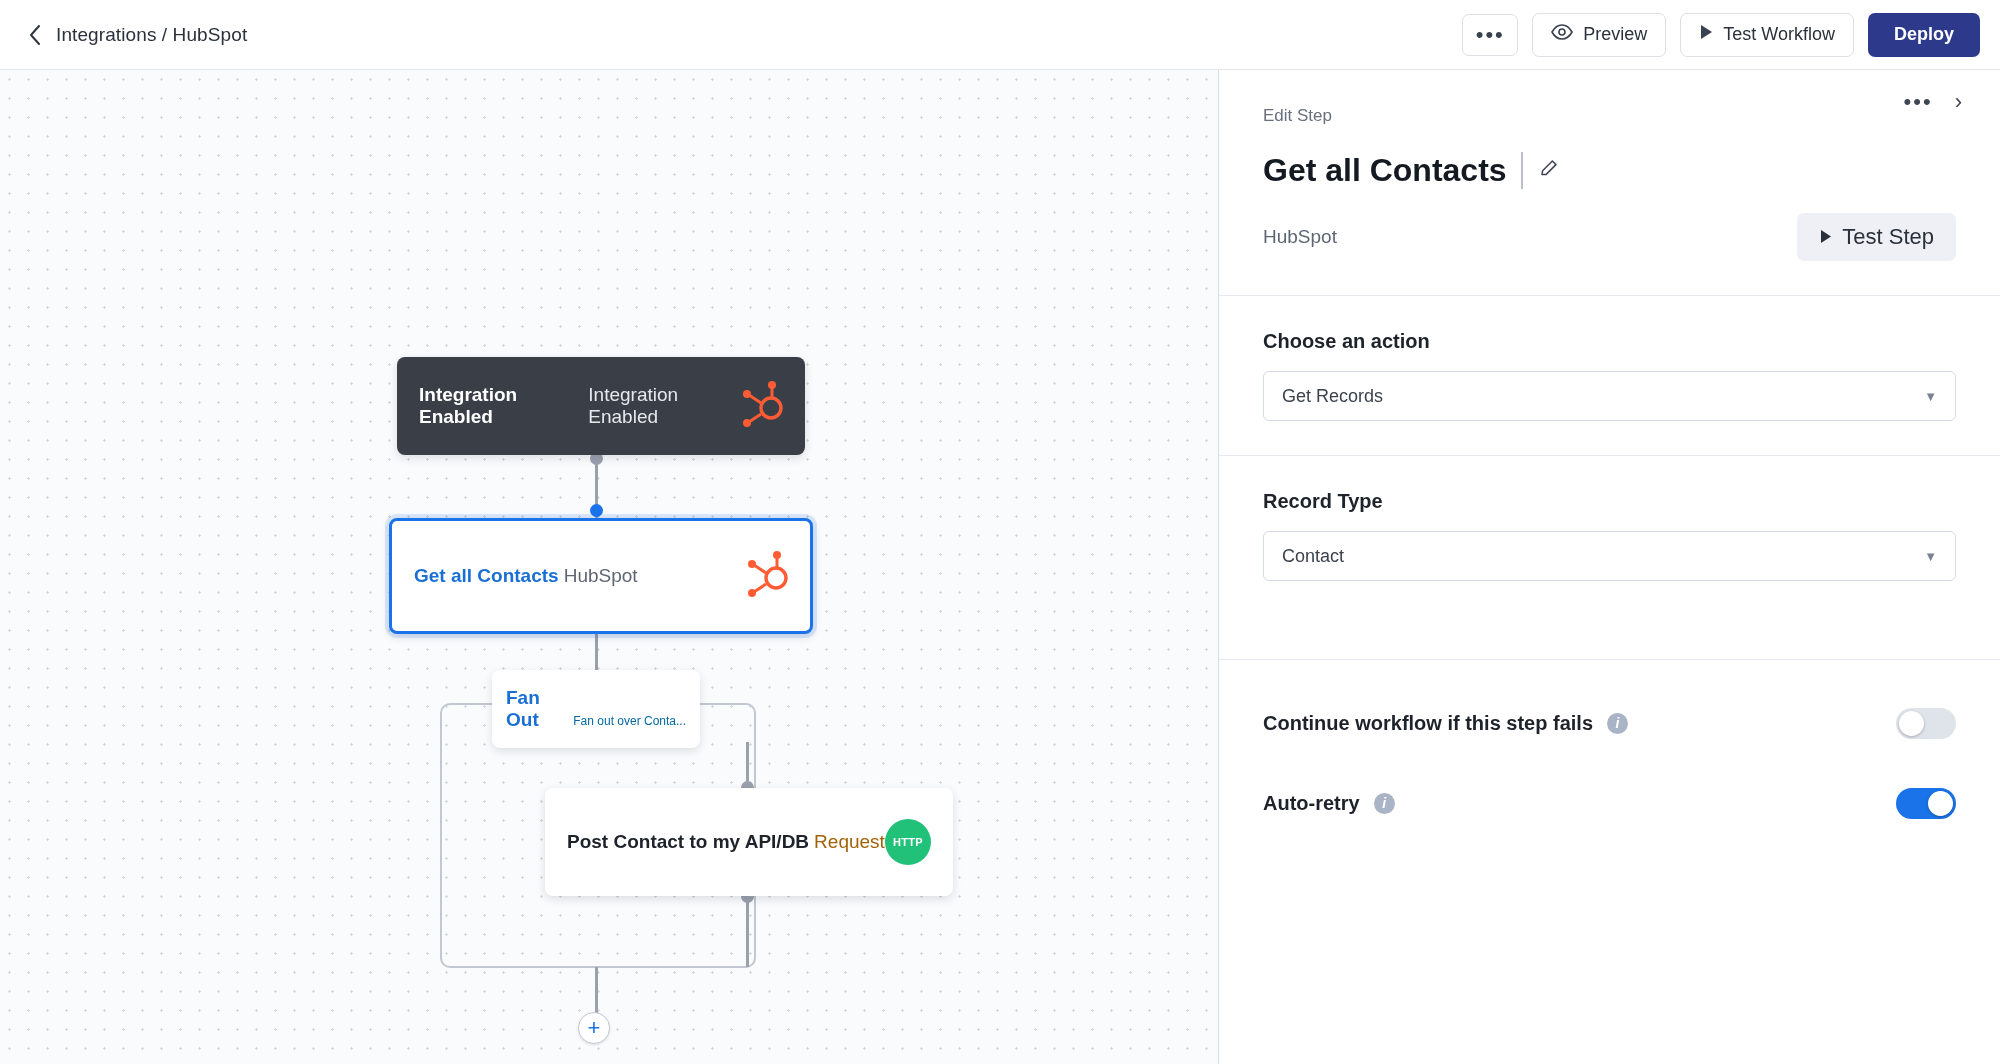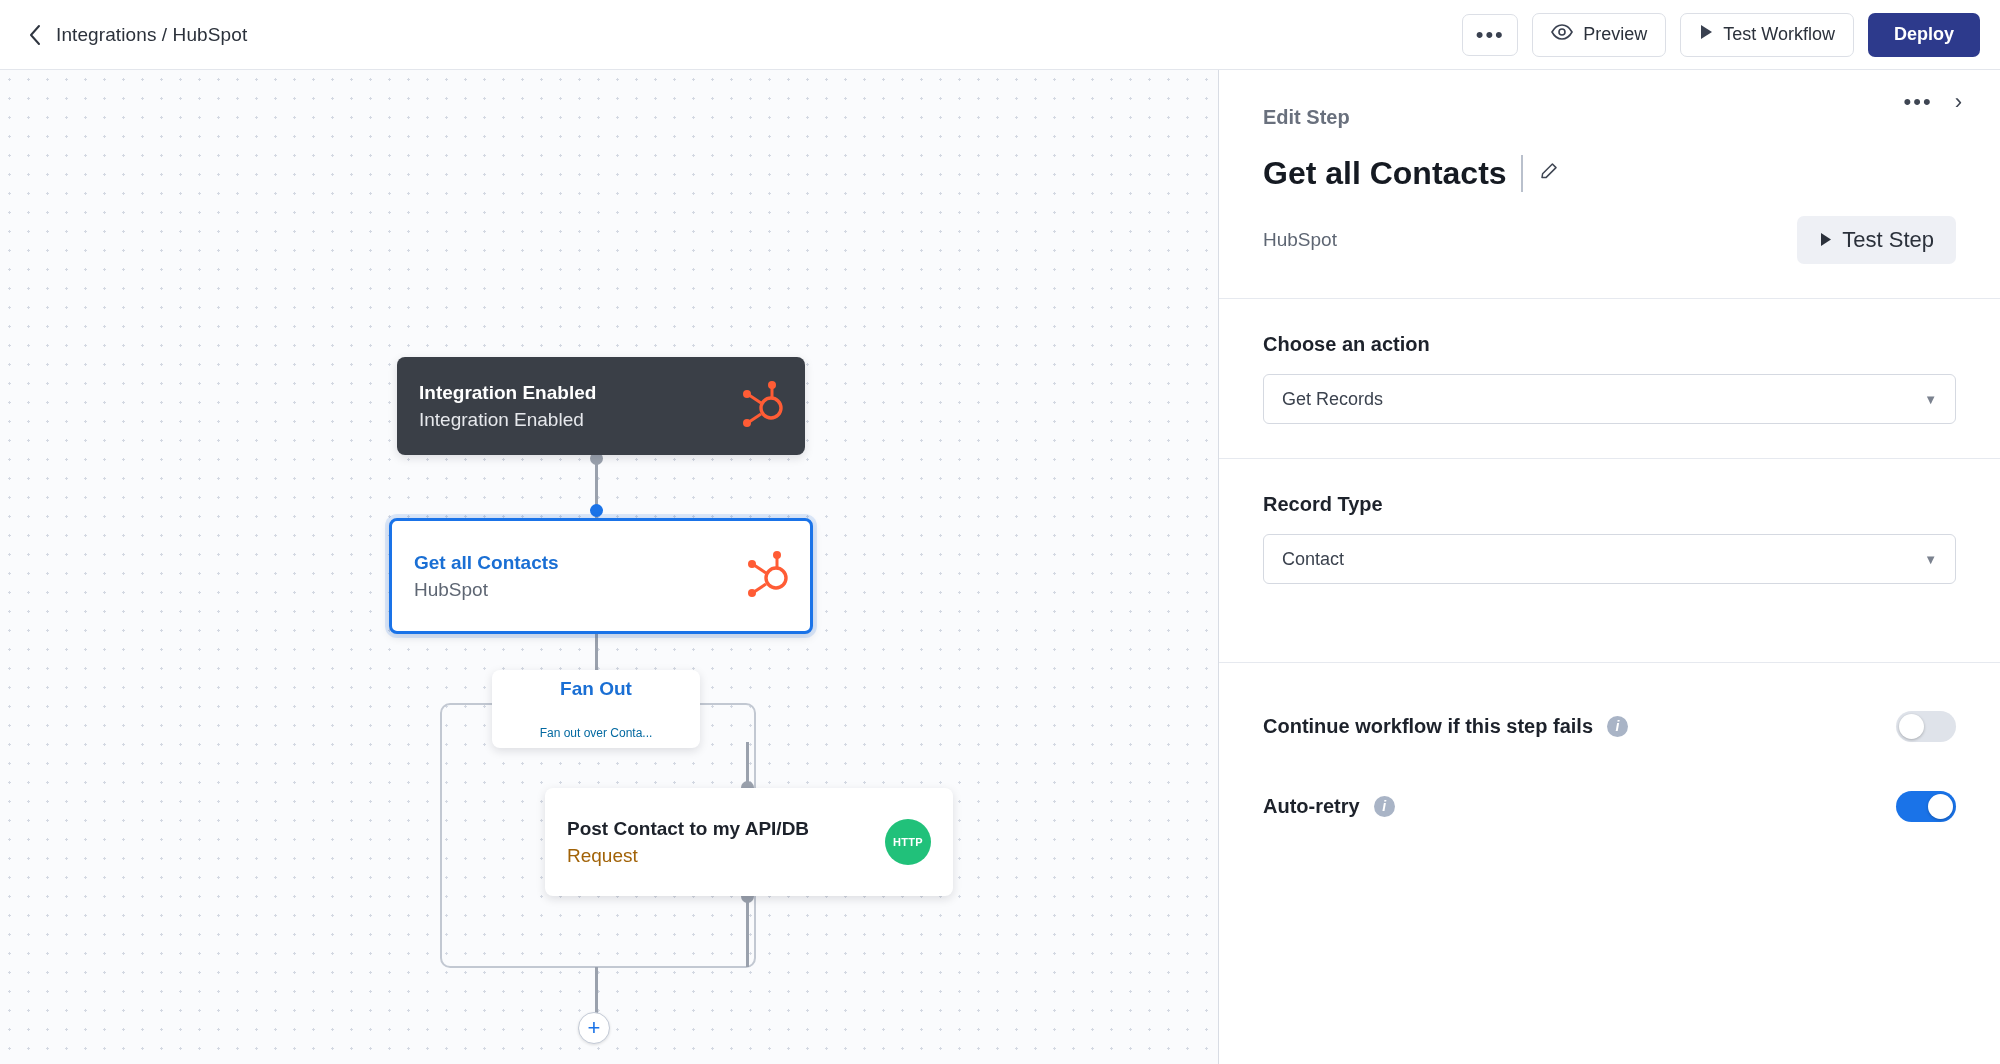--- a/index.html
+++ b/index.html
@@ -107,21 +107,21 @@
 
   .node {
     position: absolute;
     border-radius: 8px;
     display: flex;
     align-items: center;
     justify-content: space-between;
     padding: 0 22px;
     box-shadow: 0 3px 10px rgba(20,26,40,.13);
   }
-  .node .texts { display: flex; flex-direction: column; gap: 5px; }
+  .node .texts { display: flex; flex-direction: row; gap: 5px; }
   .node .t1 { font-size: 19px; font-weight: bold; }
   .node .t2 { font-size: 19px; }
 
   .node-trigger {
     left: 397px; top: 287px;
     width: 408px; height: 98px;
     background: #3a3f47;
     color: #ffffff;
   }
   .node-trigger .t2 { color: #e6e8ec; font-weight: normal; }
@@ -198,22 +198,22 @@
 
   
   .panel {
     width: 781px;
     height: 994px;
     background: #ffffff;
     position: relative;
   }
   .panel-head { padding: 36px 44px 0 44px; position: relative; }
   .edit-step-label {
-    font-size: 20px;
-    font-weight: bold;
+    font-size: 17px;
+    font-weight: normal;
     color: #69707d;
   }
   .panel-head-icons {
     position: absolute; right: 38px; top: 32px;
     display: flex; align-items: center; gap: 22px;
     color: #3f4653;
   }
   .panel-dots { font-size: 22px; line-height: 0; letter-spacing: 2px; cursor: pointer; }
   .panel-chevron { font-size: 22px; line-height: 0; cursor: pointer; }
 

